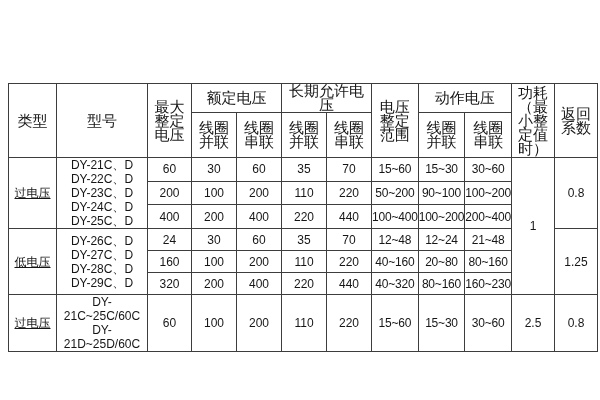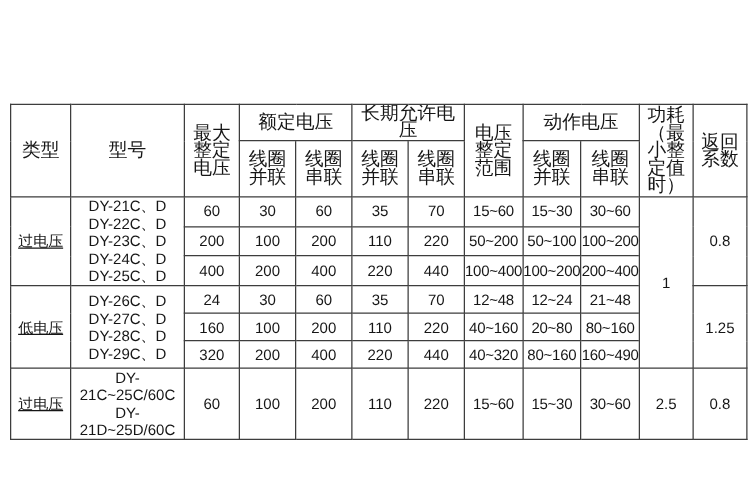--- a/index.html
+++ b/index.html
@@ -102,21 +102,21 @@
       <td rowspan="6">1</td>
       <td rowspan="3">0.8</td>
     </tr>
     <tr class="r">
       <td>200</td>
       <td>100</td>
       <td>200</td>
       <td>110</td>
       <td>220</td>
       <td class="range">50~200</td>
-      <td class="range">50~100</td>
+      <td class="range">90~100</td>
       <td class="range">100~200</td>
     </tr>
     <tr class="r">
       <td>400</td>
       <td>200</td>
       <td>400</td>
       <td>220</td>
       <td>440</td>
       <td class="range">100~400</td>
       <td class="range">100~200</td>
@@ -150,21 +150,21 @@
       <td class="range">80~160</td>
     </tr>
     <tr class="r">
       <td>320</td>
       <td>200</td>
       <td>400</td>
       <td>220</td>
       <td>440</td>
       <td class="range">40~320</td>
       <td class="range">80~160</td>
-      <td class="range">160~490</td>
+      <td class="range">160~230</td>
     </tr>
 
     <tr class="last">
       <td class="typec">过电压</td>
       <td class="models">DY-21C~25C/60C
 DY-21D~25D/60C</td>
       <td>60</td>
       <td>100</td>
       <td>200</td>
       <td>110</td>

